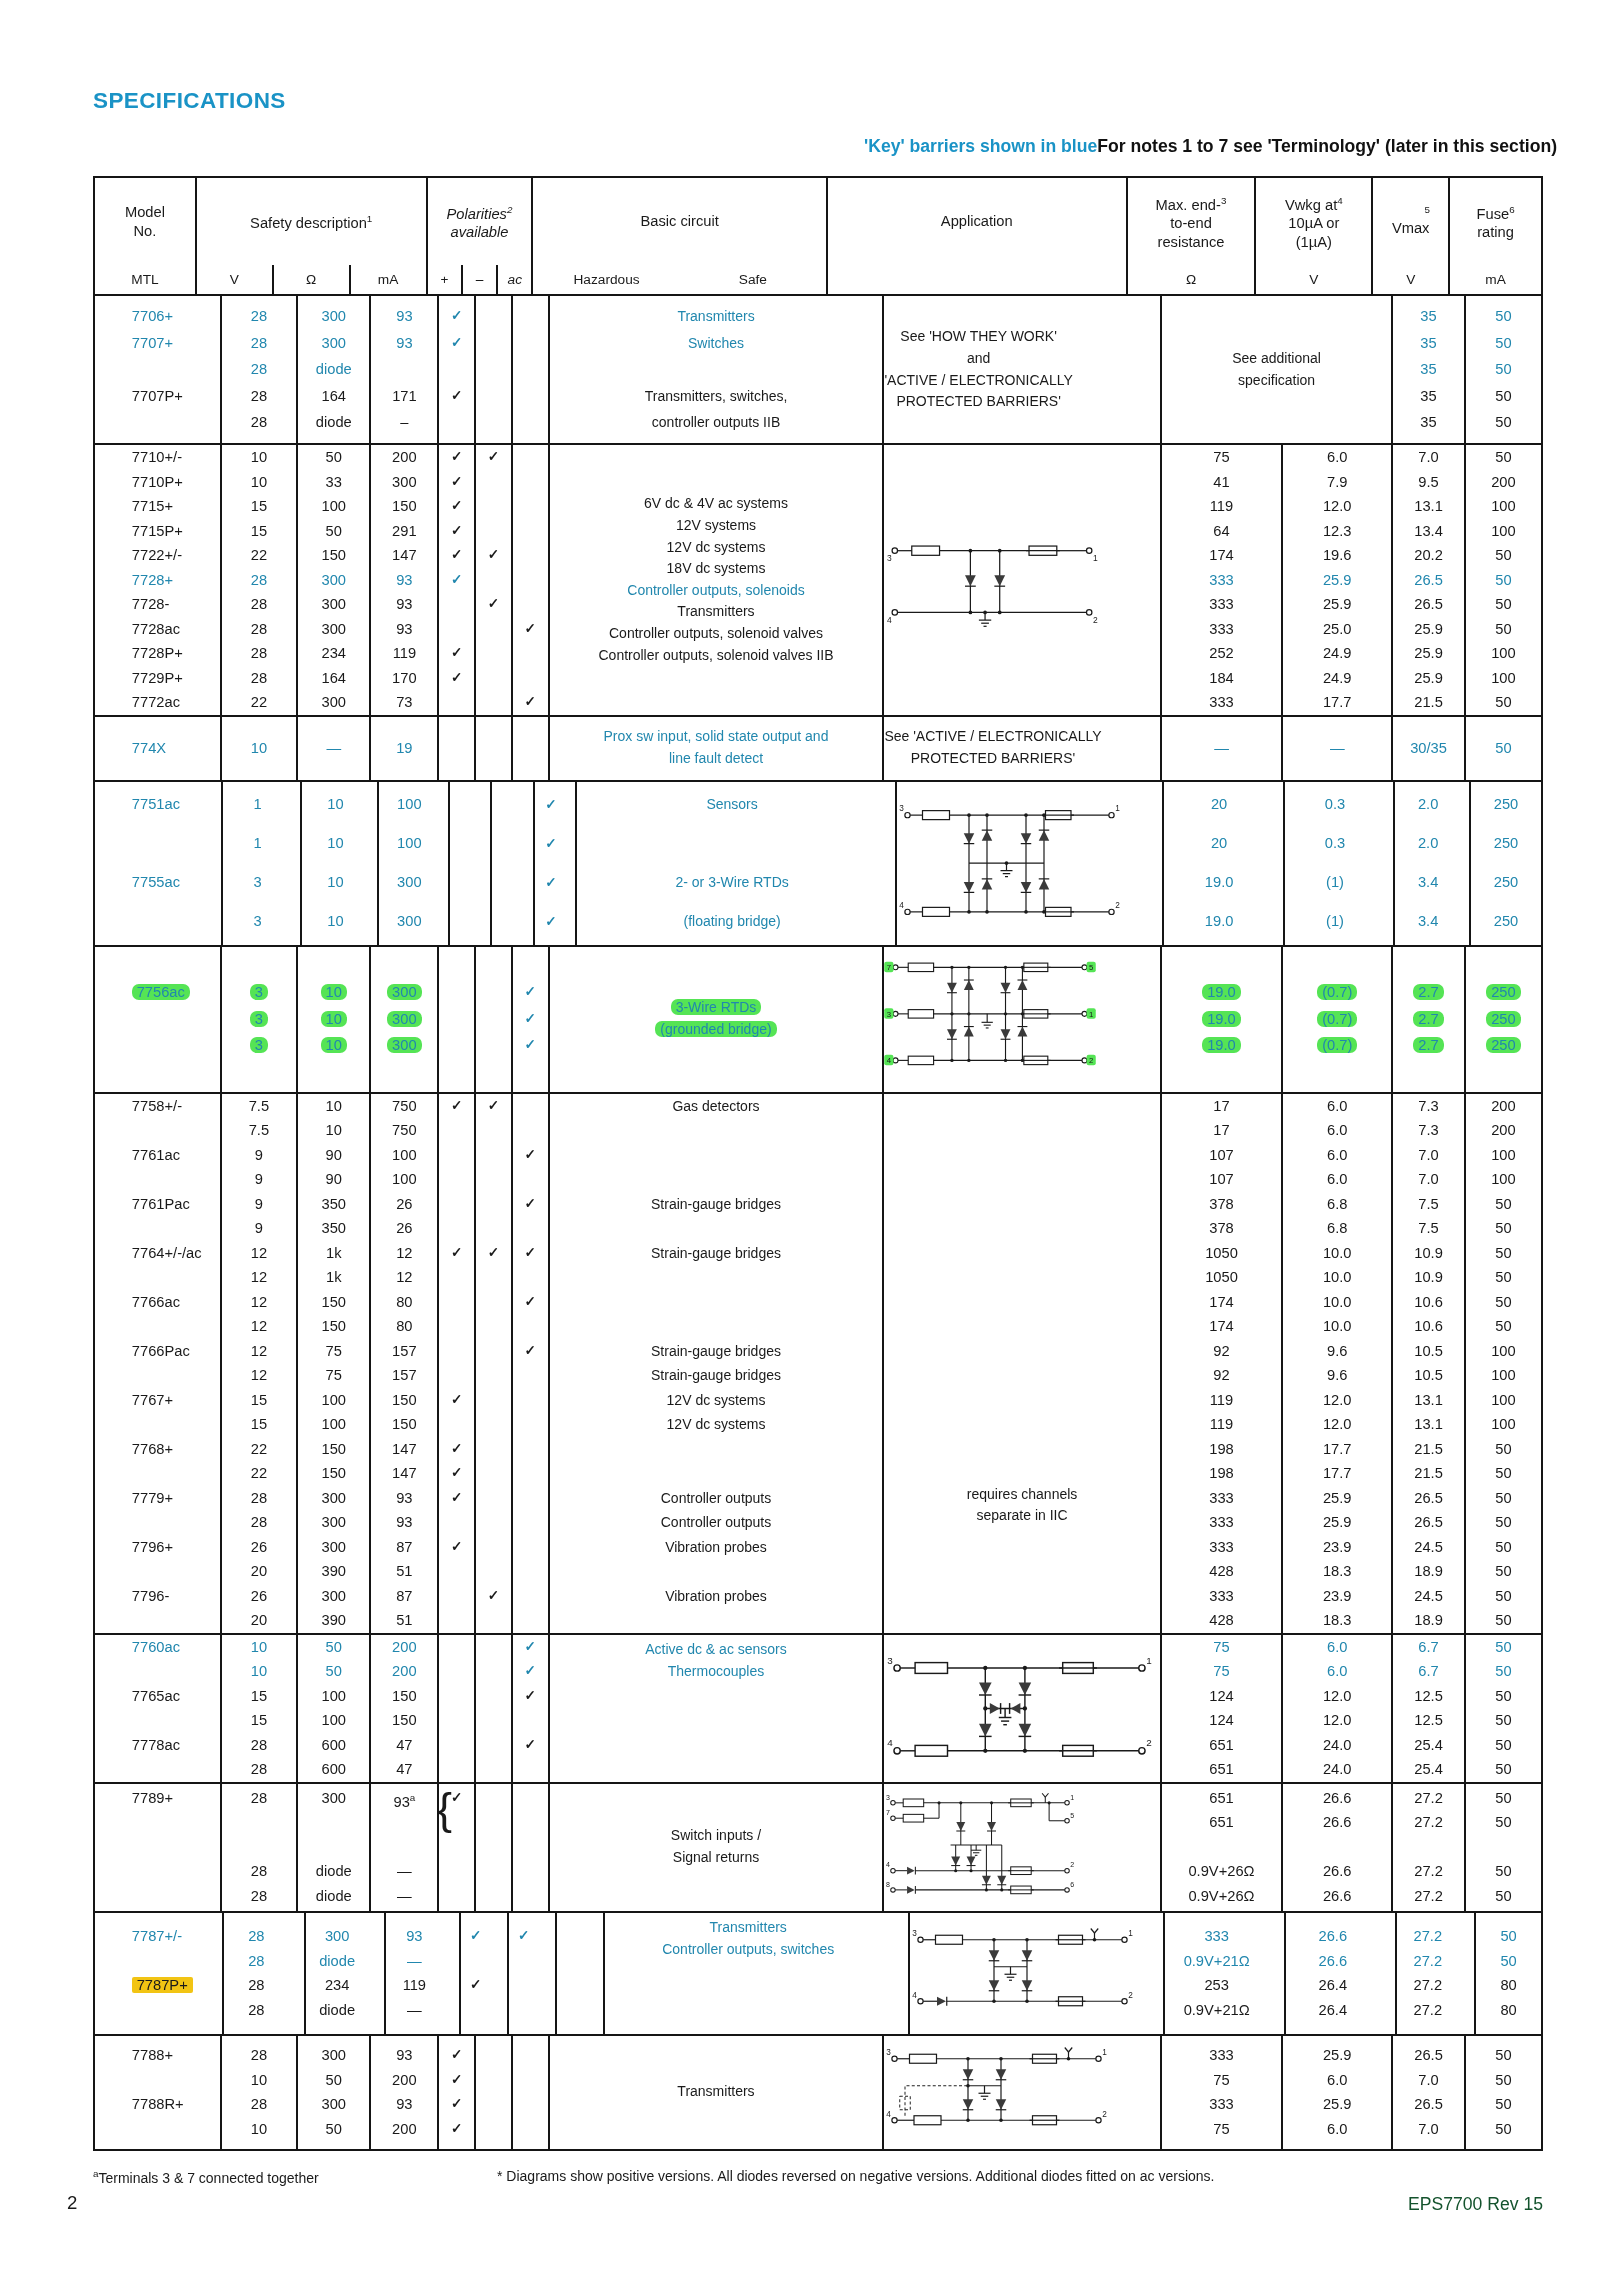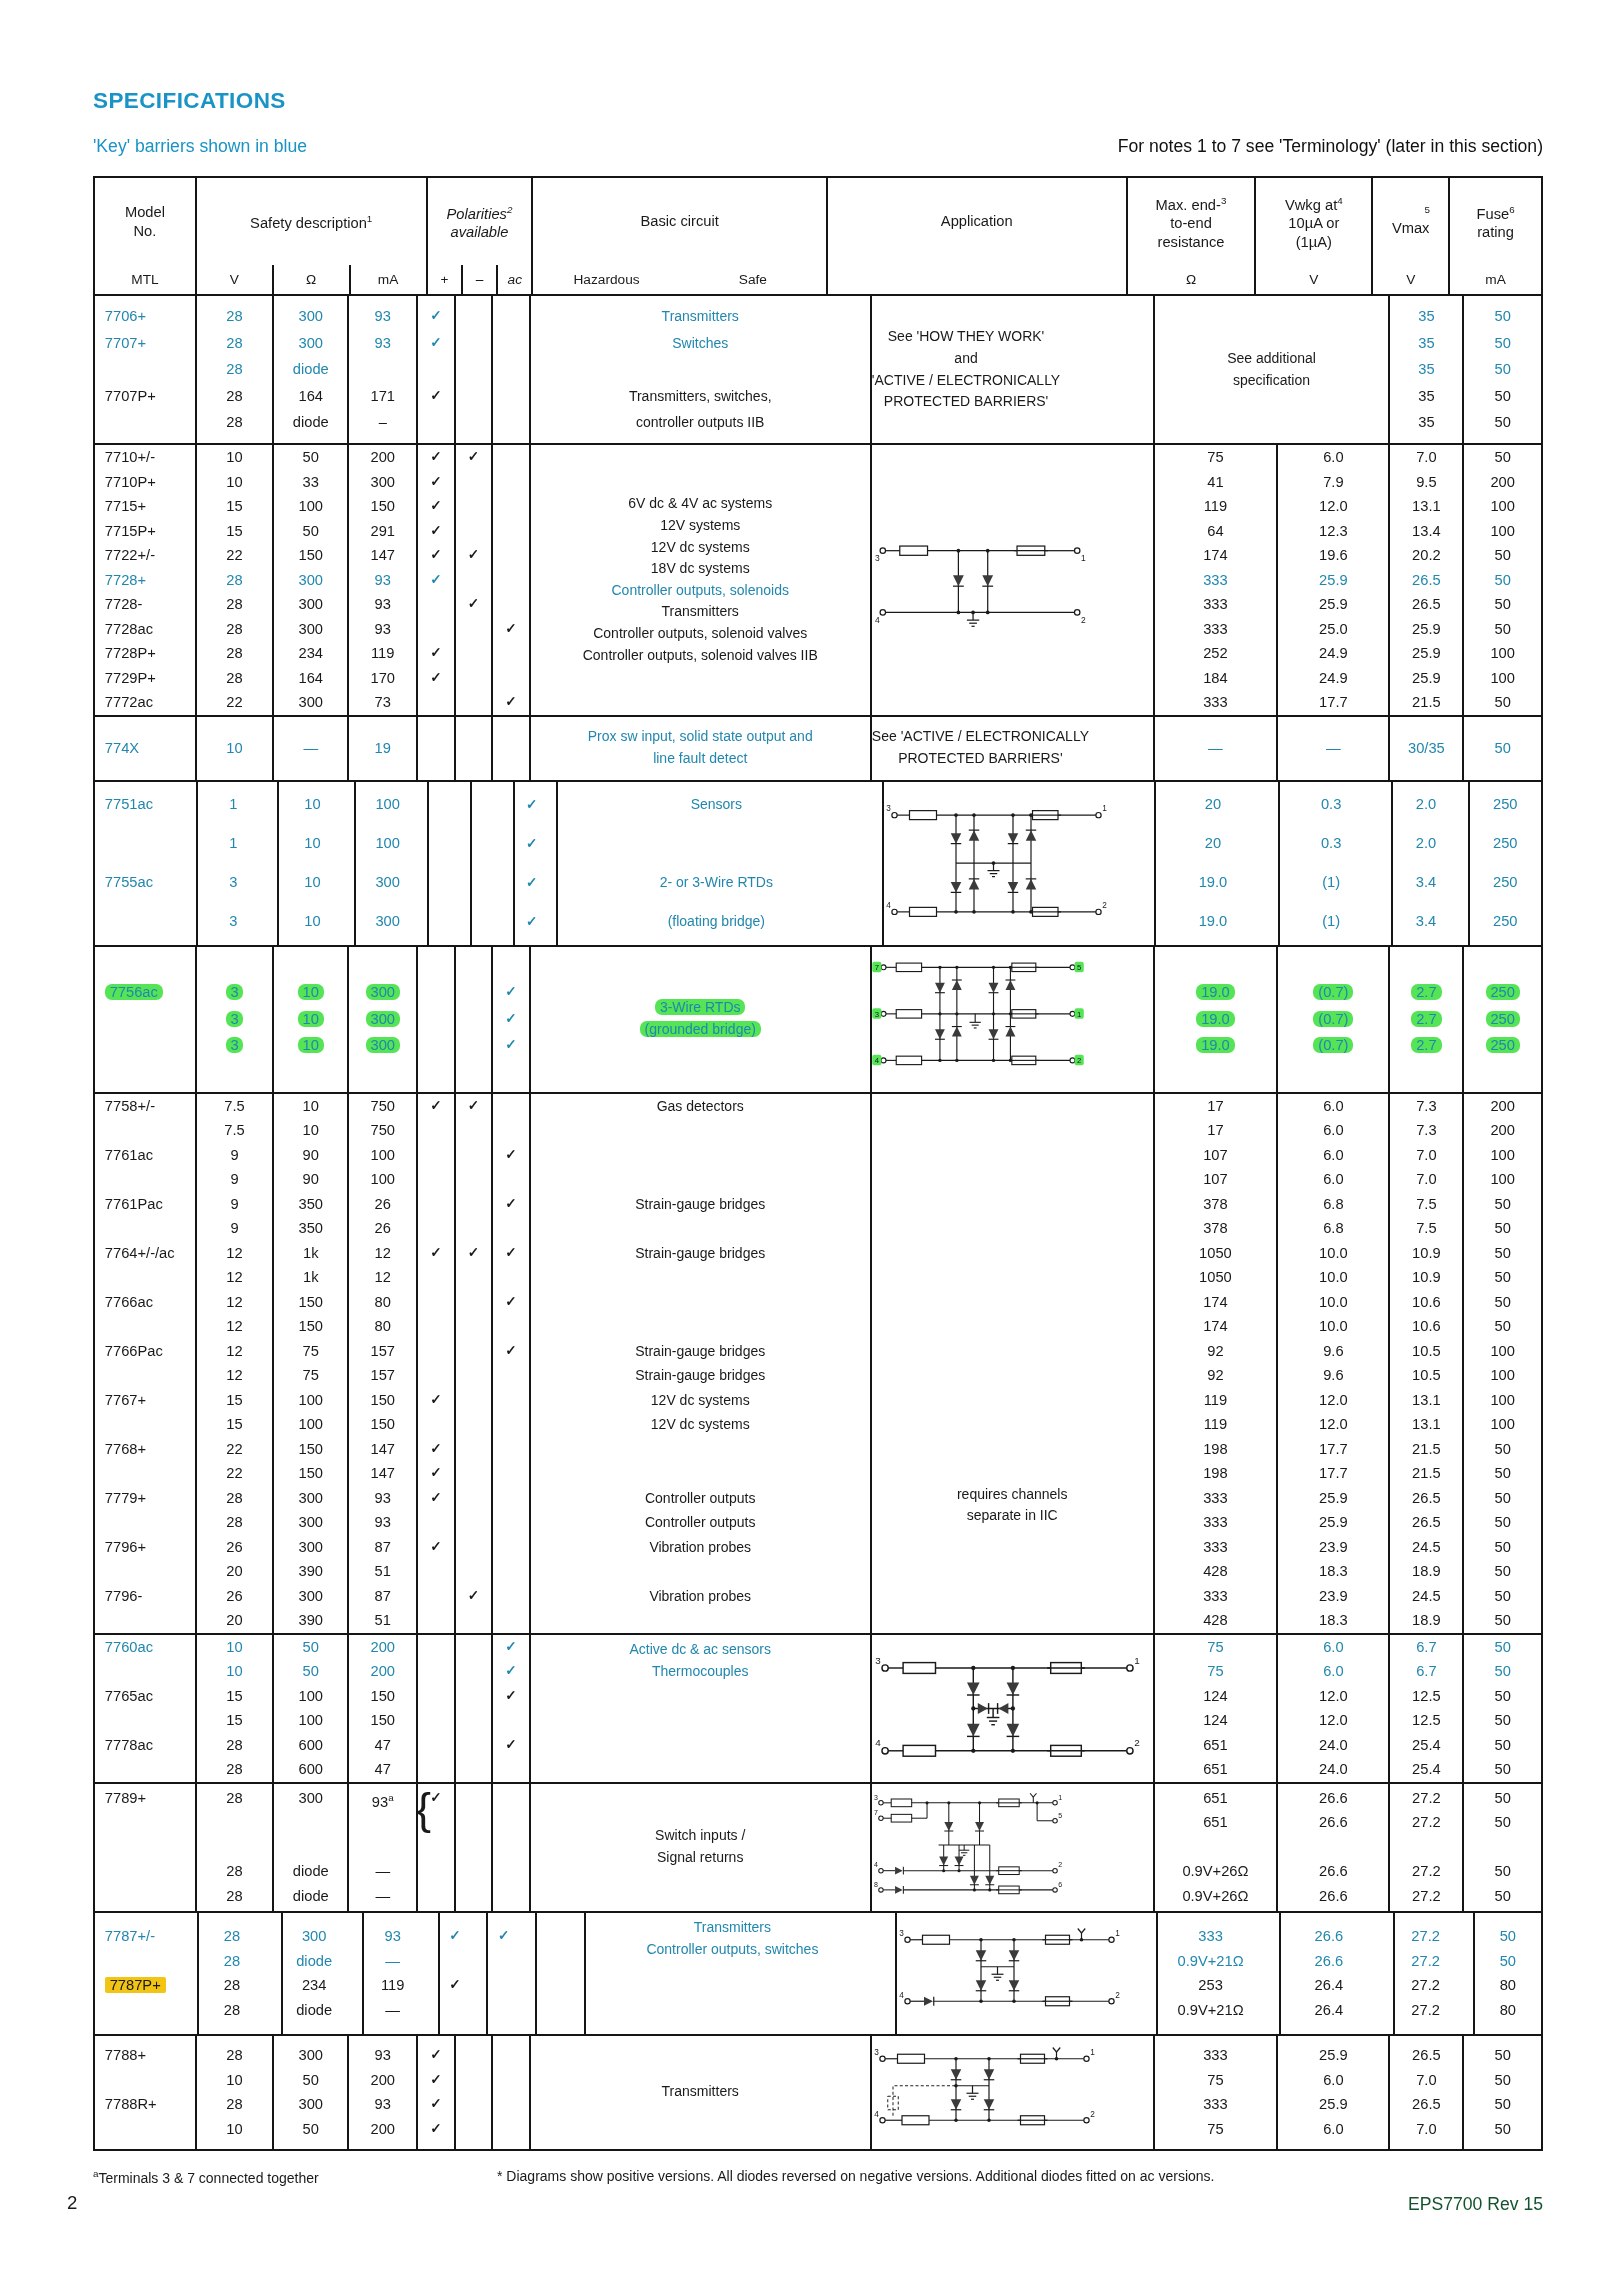--- a/index.html
+++ b/index.html
@@ -7,21 +7,21 @@
     --blue:#2187ae;
     --rh:24.5px;
   }
   html,body{margin:0;padding:0;}
   body{
     width:1621px;height:2293px;position:relative;background:#ffffff;
     font-family:"Liberation Sans", sans-serif;color:#1a1a1a;overflow:hidden;
     -webkit-font-smoothing:antialiased;
   }
   .title{position:absolute;left:93px;top:88px;font-size:22.5px;font-weight:bold;color:#1a93c6;letter-spacing:0.4px;}
-  .subrow{position:absolute;left:93px;top:136px;width:1450px;display:flex;justify-content:space-between;font-size:17.6px;font-weight:normal;}
+  .subrow{position:absolute;left:107px;top:136px;width:1450px;display:flex;justify-content:flex-end;font-size:17.6px;font-weight:bold;}
   .keynote{color:#1a93c6;}
   .termnote{color:#111;}
 
   .spec-table{position:absolute;left:93px;top:176px;width:1450px;border:2.9px solid var(--line);box-sizing:border-box;background:#fff;}
 
   
   .thead{display:flex;border-bottom:2.9px solid var(--line);height:116px;}
   .th{box-sizing:border-box;display:flex;flex-direction:column;}
   .th + .th{border-left:2px solid var(--line);}
   .hmain{flex:1;display:flex;flex-direction:column;justify-content:center;text-align:center;font-size:14.7px;line-height:18.6px;}
@@ -34,21 +34,21 @@
   
   .g-model{width:100px;} .g-safety{width:231px;} .g-pol{width:106px;font-style:italic;}
   .g-app{width:300px;} .g-cir{width:295px;} .g-res{width:129px;}
   .g-vwkg{width:117px;} .g-vmax{width:77px;} .g-fuse{width:93px;}
 
   
   .section{display:flex;box-sizing:border-box;}
   .section + .section{border-top:2.9px solid var(--line);}
   .col{box-sizing:border-box;display:flex;flex-direction:column;justify-content:center;position:relative;align-items:stretch;}
   .col + .col{border-left:2px solid var(--line);}
-  .c-model{width:104px;} .c-v{width:81px;} .c-ohm{width:78px;} .c-ma{width:72px;}
+  .c-model{width:104px;margin-left:27px;} .c-v{width:81px;} .c-ohm{width:78px;} .c-ma{width:72px;}
   .c-p{width:39px;} .c-m{width:39px;} .c-ac{width:39px;}
   .c-app{width:356px;} .c-cir{width:295px;align-items:flex-start;justify-content:center;}
   .c-res{width:129px;} .c-vwkg{width:117px;} .c-vmax{width:77px;} .c-fuse{width:82px;}
   .c-resmerged{width:246px;}
 
   .stack{display:flex;flex-direction:column;justify-content:center;}
   .cv{height:var(--rh);line-height:var(--rh);text-align:center;font-size:14.7px;white-space:nowrap;position:relative;}
   .c-model .cv{text-align:left;padding-left:9.8px;}
   .blue{color:var(--blue);}
   .chk{font-size:13.7px;font-weight:bold;}

